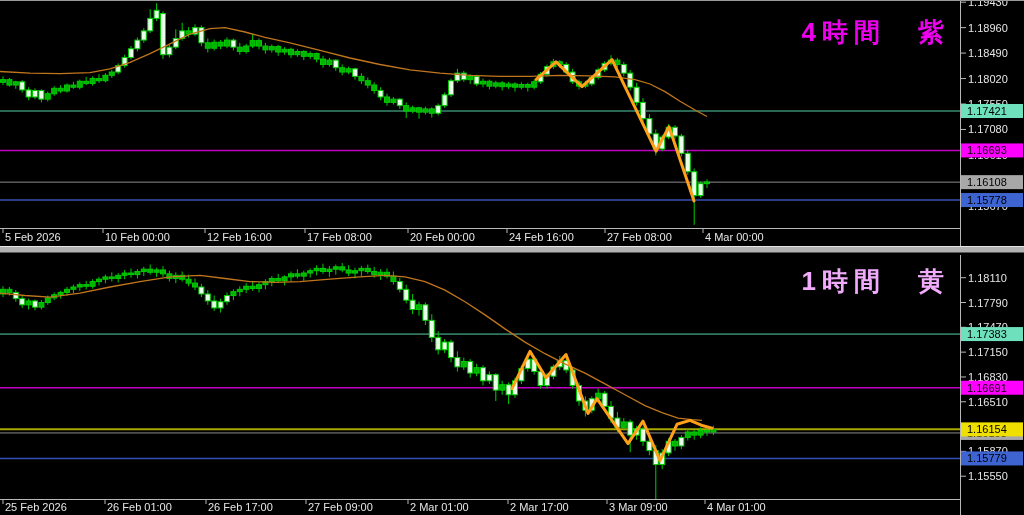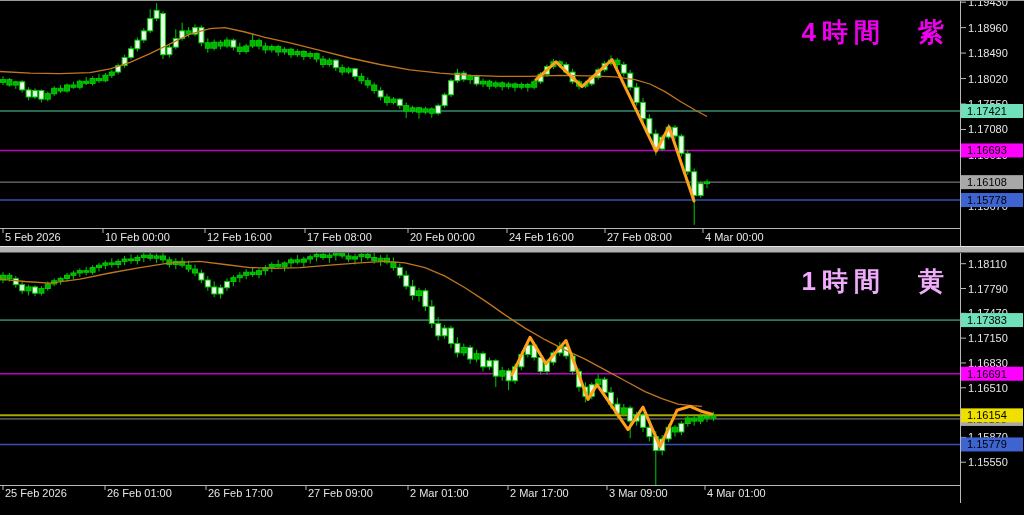--- a/index.html
+++ b/index.html
@@ -1,21 +1,21 @@
 <!DOCTYPE html>
 <html><head>
 <meta charset="utf-8">
 <style>
   html,body{margin:0;padding:0;background:#000;}
   .terminal{position:relative;width:1024px;height:515px;background:#000;overflow:hidden;
             font-family:"Liberation Sans",sans-serif;}
   .topedge{position:absolute;top:0;left:0;width:1024px;height:1px;background:#9a9a9a;z-index:9;}
   .pane{position:absolute;left:0;width:1024px;background:#000;}
   #pane-0{top:0;height:246px;}
-  #pane-1{top:241px;height:210px;}
+  #pane-1{top:255px;height:210px;}
   .splitter{position:absolute;left:0;top:246px;width:1024px;height:7px;background:#b2b2b2;
             border-top:1px solid #e6e6e6;border-bottom:1px solid #585858;box-sizing:border-box;z-index:8;}
   .pane-title{position:absolute;right:74px;letter-spacing:6px;font-size:26px;font-weight:600;z-index:5;
               font-family:"Liberation Sans",sans-serif;}
   #title-0{top:15px;}
   #title-1{top:264px;}
   svg{display:block;}
   svg text{font-family:"Liberation Sans",sans-serif;}
 </style>
 </head>

